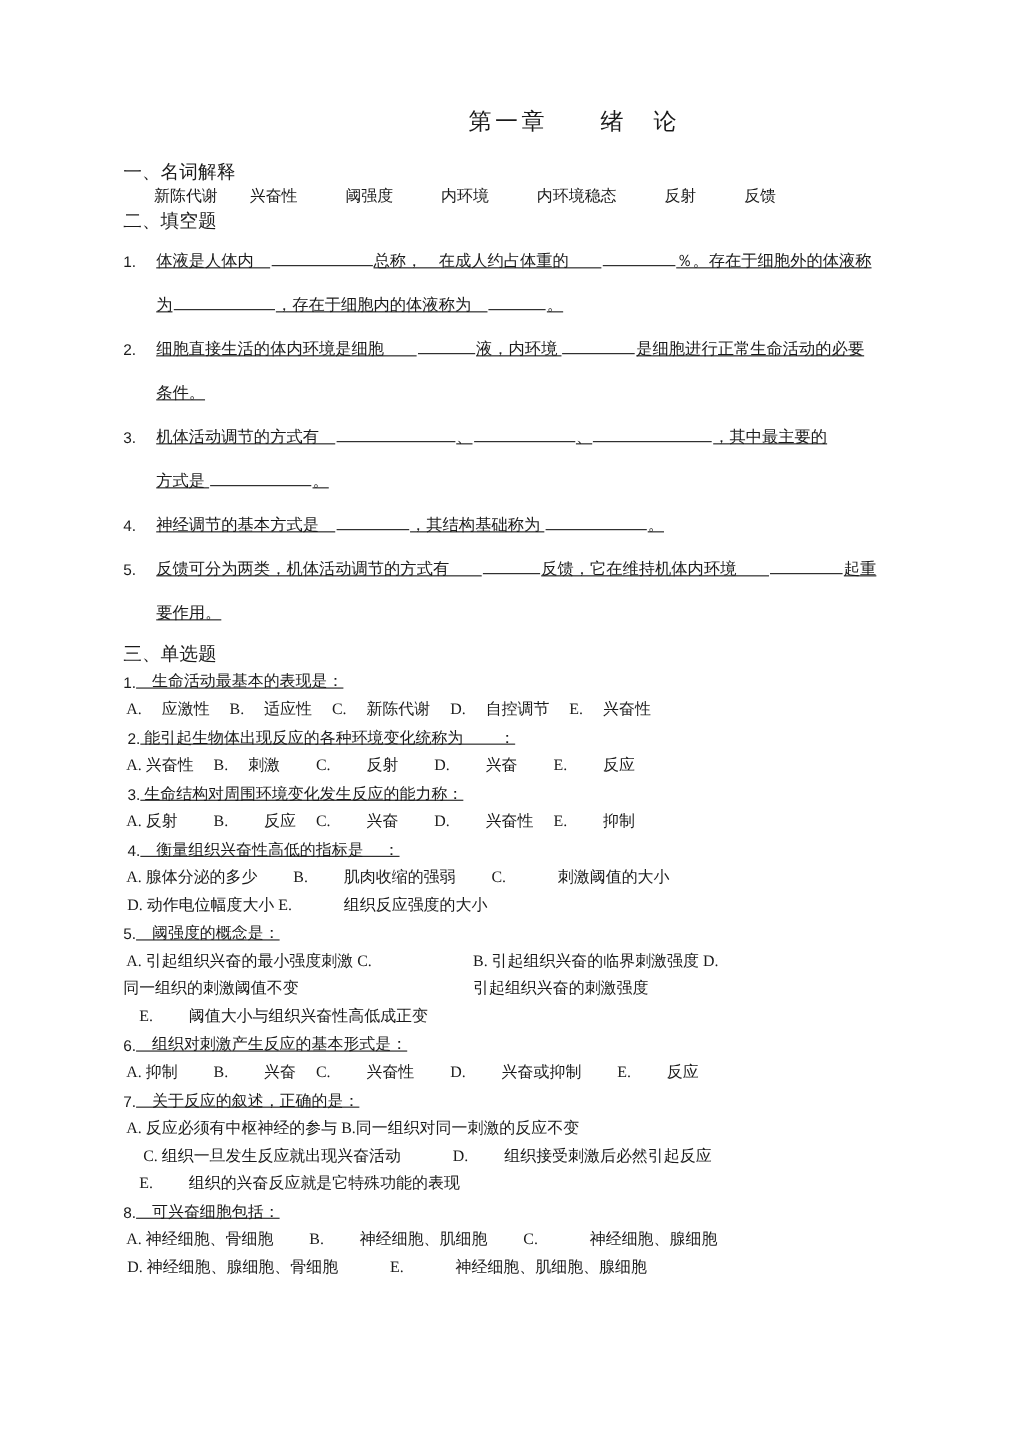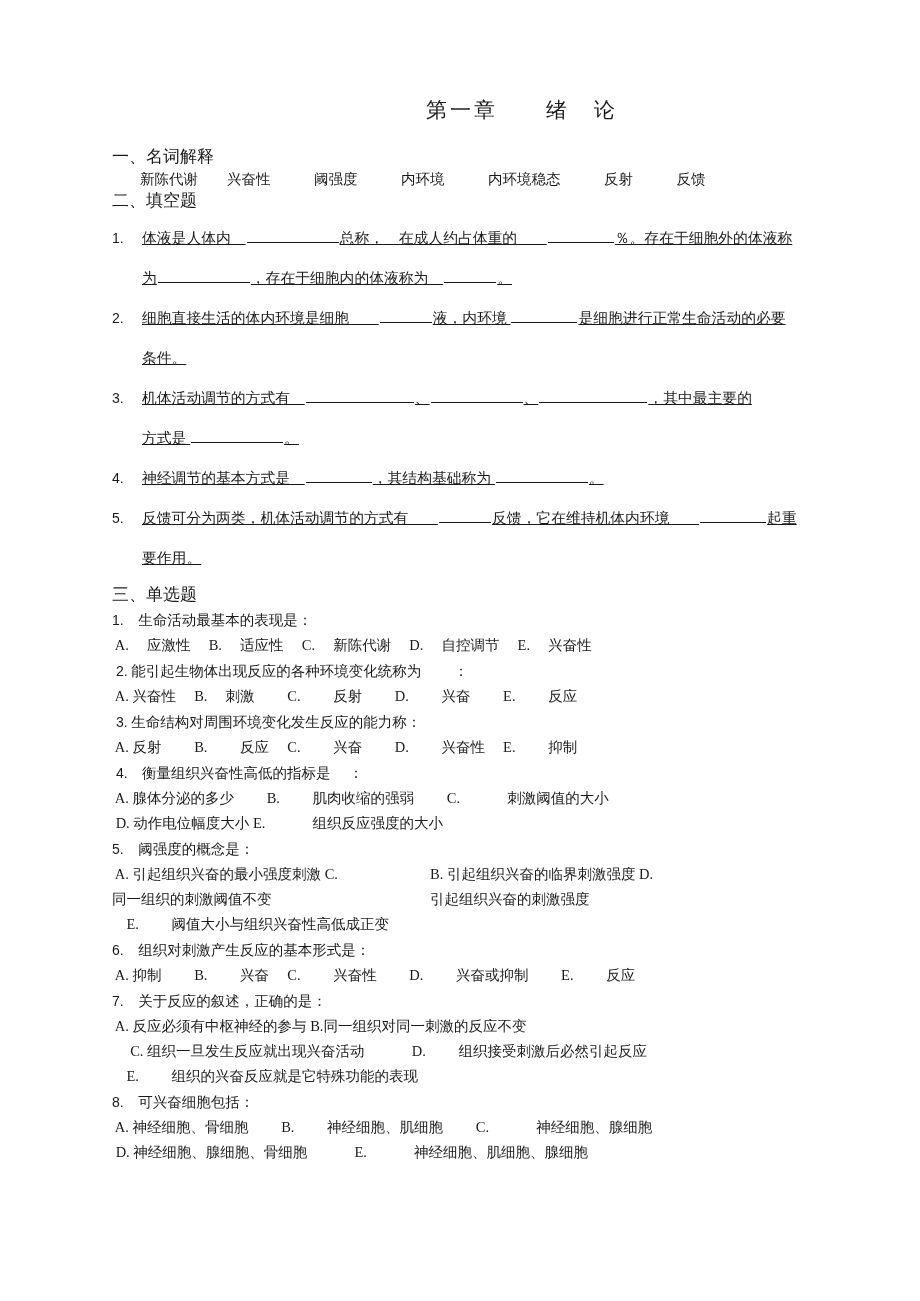--- a/index.html
+++ b/index.html
@@ -97,21 +97,21 @@
     font-size: 14.5px;
     line-height: 25px;
     white-space: pre;
   }
   .mc-num {
     flex: 0 0 auto;
     font-family: "Liberation Sans", sans-serif;
     font-size: 14px;
     white-space: pre;
   }
-  .mc-stem-text { flex: 0 1 auto; }
+  .mc-stem-text { flex: 0 1 auto; text-decoration: underline; }
   .mc-opts {
     font-size: 14.5px;
     line-height: 25px;
     white-space: pre;
   }
   .opt-line { white-space: pre; }
   
   .two-col {
     position: relative;
     font-size: 14.5px;

